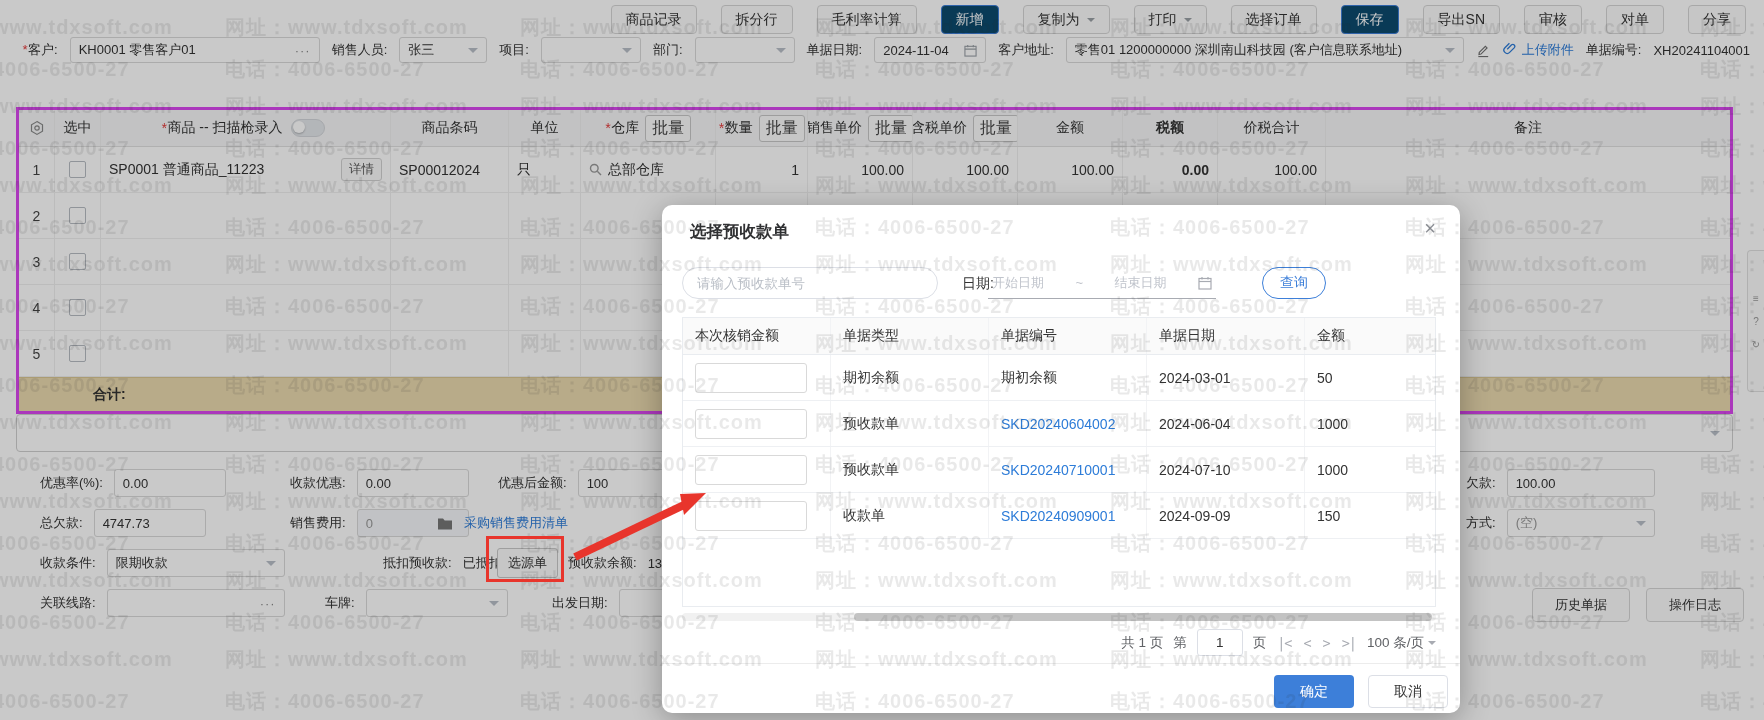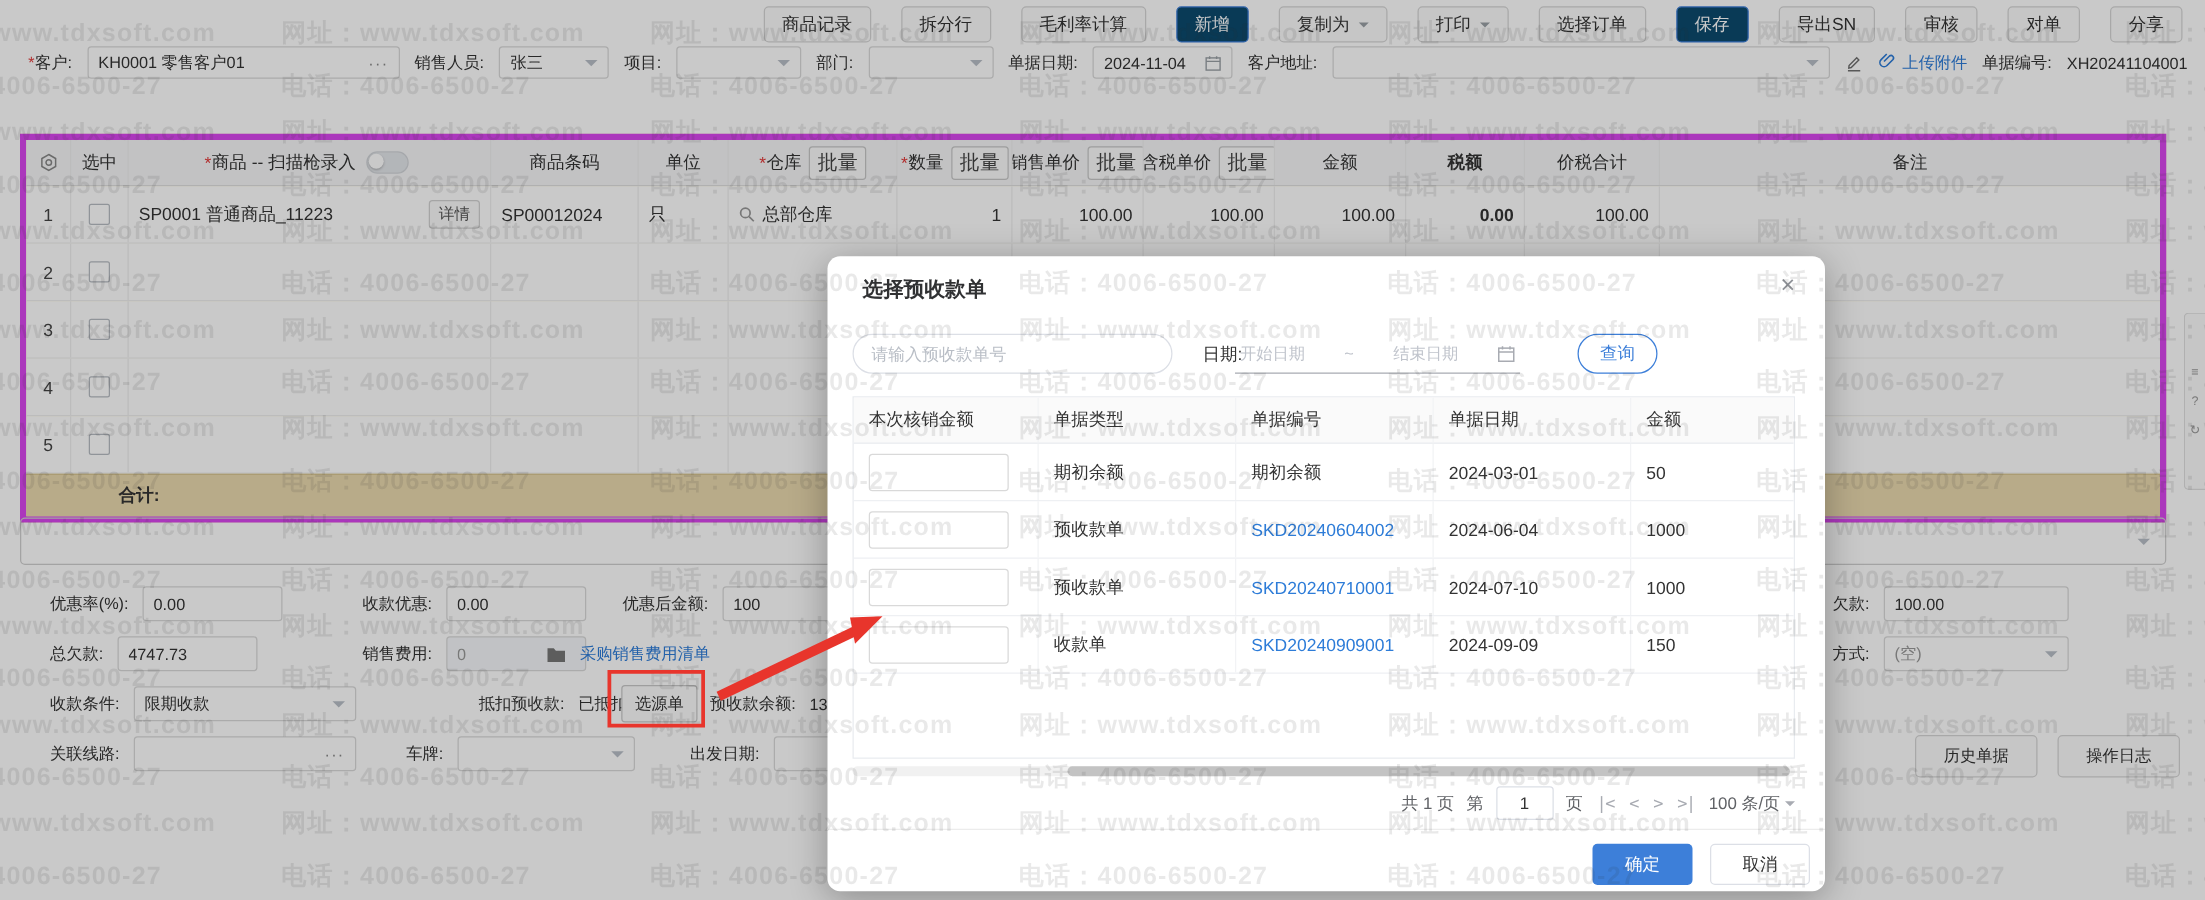--- a/index.html
+++ b/index.html
@@ -18,21 +18,21 @@
   .req{color:#e23b3b;margin-right:1px;}
   .inp{height:26px;border:1px solid #d9d9d9;border-radius:3px;background:#fff;display:flex;
        align-items:center;padding:0 8px;box-sizing:border-box;position:relative;overflow:hidden;}
   .inp .val{overflow:hidden;text-overflow:ellipsis;white-space:nowrap;}
   .more{margin-left:auto;color:#888;letter-spacing:1px;padding-left:6px;}
   .sel-caret{width:0;height:0;border:5px solid transparent;border-top-color:#b9bfc7;margin-left:auto;margin-top:5px;flex:none;}
   .w-cust{width:250px;}.w-sales{width:88px;}.w-proj{width:100px;}.w-dept{width:100px;}
   .w-date{width:112px;}.w-addr{width:398px;}
   .linkblue{color:#2d7cd8;display:flex;align-items:flex-start;gap:5px;cursor:pointer;}
   
-  .grid{position:absolute;top:107px;left:16px;width:1717px;border:5px solid #d946ef;box-sizing:border-box;background:#fef9c3;}
+  .grid{position:absolute;top:107px;left:16px;width:1717px;border:3px solid #d946ef;box-sizing:border-box;background:#1d4ed8;}
   .t-head{display:flex;height:36px;background:#f6f7f8;border-bottom:1px solid #e0e0e0;align-items:stretch;}
   .cell{display:flex;align-items:center;padding:0 8px;box-sizing:border-box;border-right:1px solid #efefef;overflow:hidden;white-space:nowrap;}
   .t-head .cell{justify-content:center;color:#333;}
   .c-no{width:36px;justify-content:center;padding:0 2px;}
   .c-sel{width:46px;justify-content:center;}
   .c-prod{width:290px;}
   .c-bar{width:118px;}
   .c-unit{width:72px;}
   .c-wh{width:135px;}
   .c-qty{width:92px;}
@@ -176,20 +176,21 @@
         <span class="val">2024-11-04</span>
       <svg width="13" height="13" viewBox="0 0 14 14" style="margin-left:auto">
           <rect x="1" y="2.5" width="12" height="10.5" fill="none" stroke="#9aa0a6" stroke-width="1.2"></rect>
           <line x1="1" y1="5.5" x2="13" y2="5.5" stroke="#9aa0a6" stroke-width="1.2"></line>
           <line x1="4" y1="1" x2="4" y2="3.5" stroke="#9aa0a6" stroke-width="1.2"></line>
           <line x1="10" y1="1" x2="10" y2="3.5" stroke="#9aa0a6" stroke-width="1.2"></line>
         </svg>
     </div>
     <span class="lbl">客户地址:</span>
     <div class="inp w-addr">
+        <span class="val">零售01 1200000000 深圳南山科技园 (客户信息联系地址)</span>
         <i class="sel-caret"></i>
       </div>
     <svg width="15" height="16" viewBox="0 0 16 16">
         <path d="M3.5 10.5 L10 4 l1.8 1.8 L5.3 12.3 L3.2 12.8 z" fill="none" stroke="#707070" stroke-width="1.2"></path>
         <line x1="2.5" y1="15" x2="13" y2="15" stroke="#707070" stroke-width="1.2"></line>
       </svg>
     <span class="linkblue">
       <svg width="14" height="14" viewBox="0 0 14 14">
           <path d="M4.2 8.2 L8.6 3.8 a2 2 0 0 1 2.8 2.8 L6.6 11.4 a3.3 3.3 0 0 1 -4.7 -4.7 L6.4 2.2" fill="none" stroke="#2d7cd8" stroke-width="1.3"></path>
         </svg>

